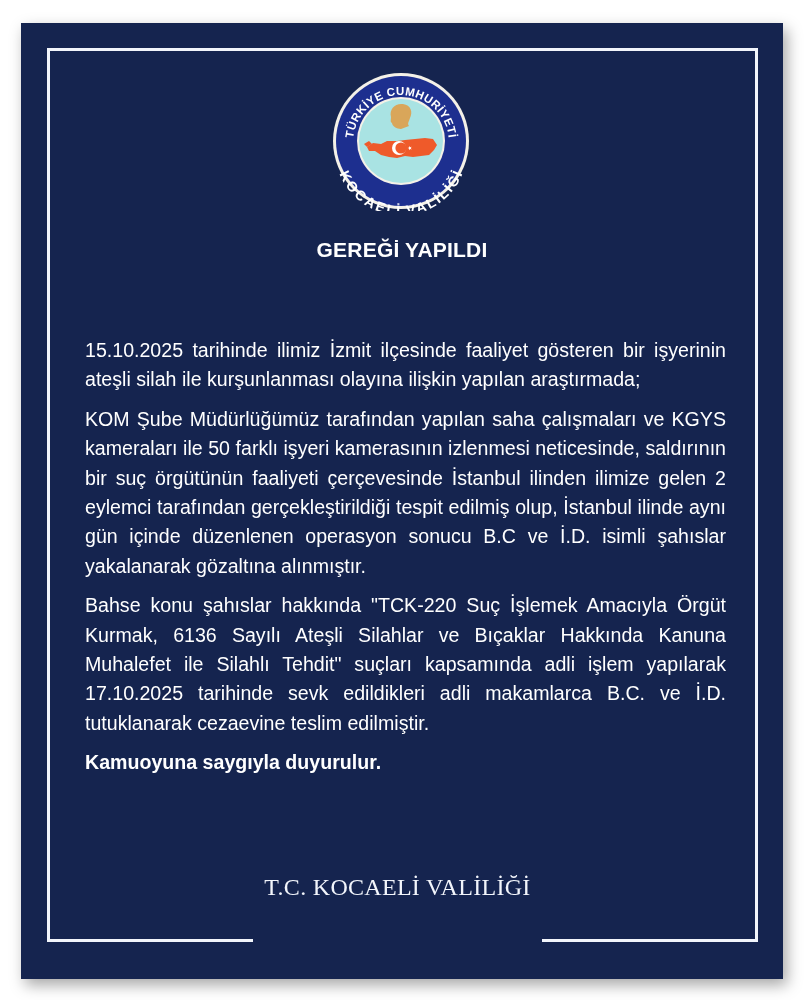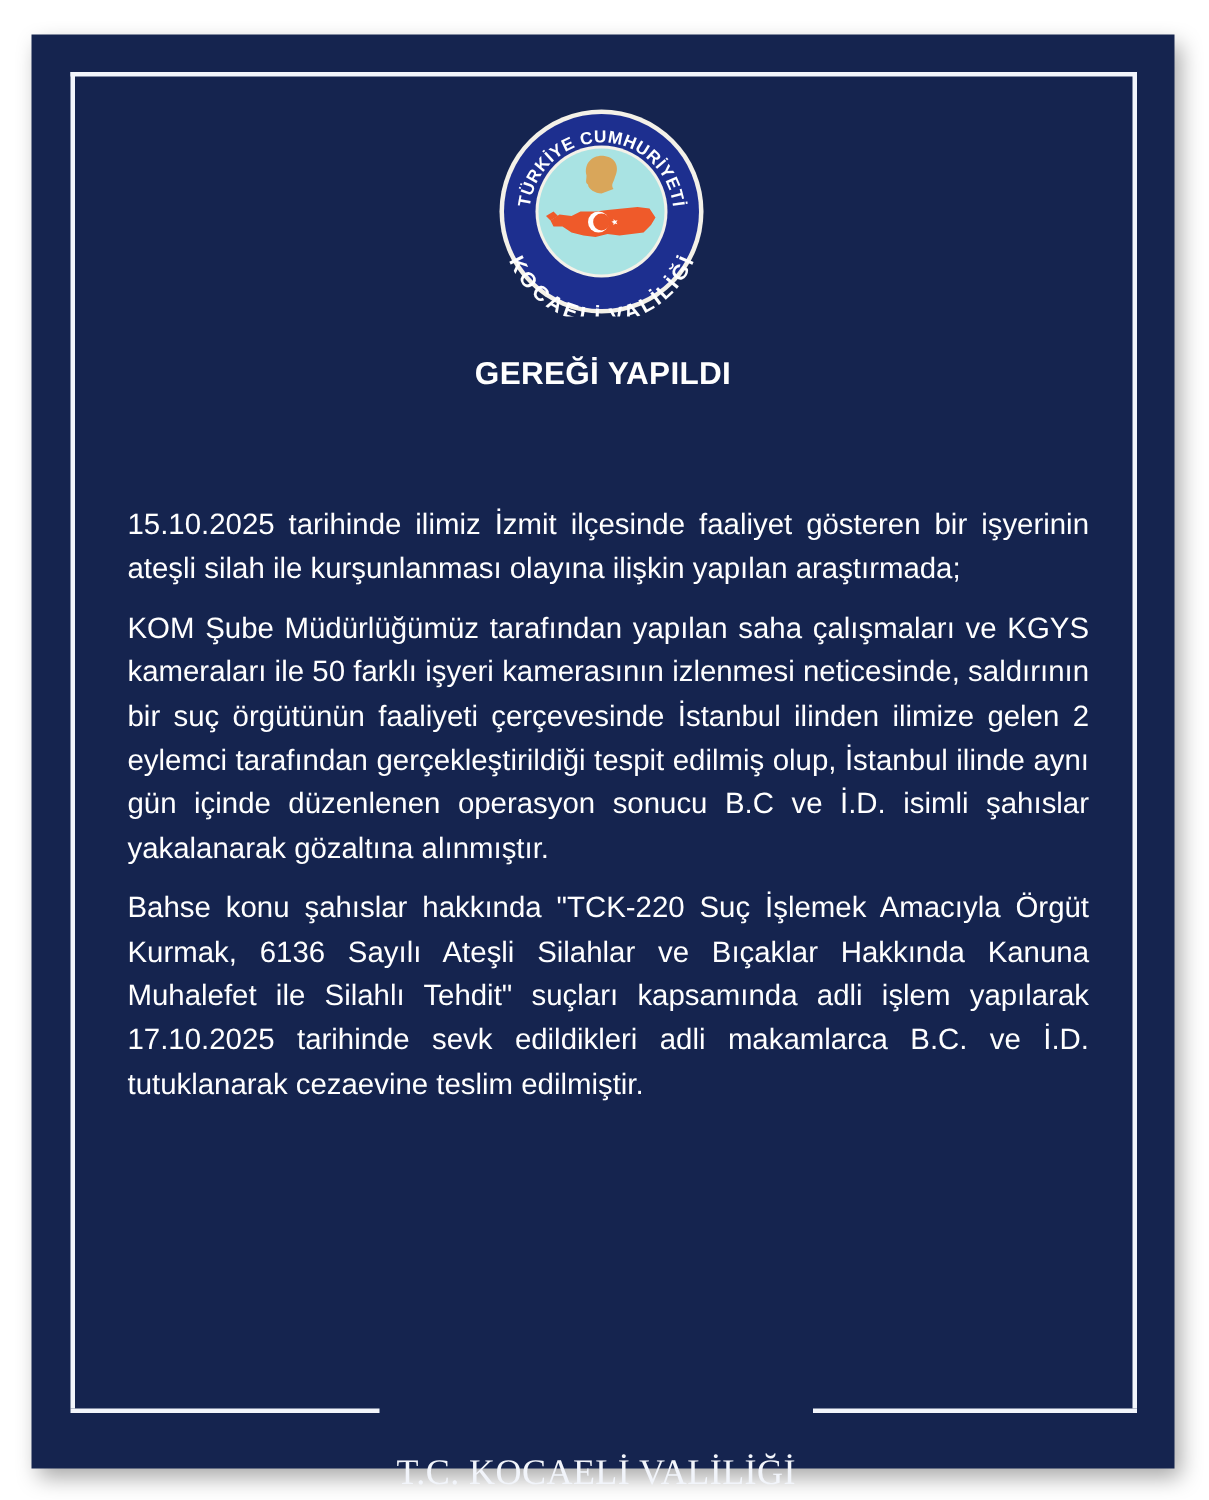--- a/index.html
+++ b/index.html
@@ -27,21 +27,21 @@
     .bottom-line-left, .bottom-line-right {
       position: absolute;
       top: 916px;
       height: 3px;
       background: #f2f5fb;
     }
     .bottom-line-left { left: 26px; width: 206px; }
     .bottom-line-right { left: 521px; width: 216px; }
     .footer-sig {
       position: absolute;
-      top: 944px;
+      top: 849px;
       left: 232px; width: 289px;
       text-align: center;
       color: #f2f5fb;
       font-family: "Liberation Serif", "DejaVu Serif", serif;
       font-size: 24px;
       letter-spacing: 0.3px;
       line-height: 30px;
     }
     .logo {
       position: absolute;
@@ -103,16 +103,17 @@
       <textPath href="#arcBottom" startOffset="50%" text-anchor="middle" dominant-baseline="hanging">KOCAELİ VALİLİĞİ</textPath>
     </text>
   </svg>
 
   <div class="title">GEREĞİ YAPILDI</div>
 
   <div class="body-text">
     <p>15.10.2025 tarihinde ilimiz İzmit ilçesinde faaliyet gösteren bir işyerinin ateşli silah ile kurşunlanması olayına ilişkin yapılan araştırmada;</p>
     <p>KOM Şube Müdürlüğümüz tarafından yapılan saha çalışmaları ve KGYS kameraları ile 50 farklı işyeri kamerasının izlenmesi neticesinde, saldırının bir suç örgütünün faaliyeti çerçevesinde İstanbul ilinden ilimize gelen 2 eylemci tarafından gerçekleştirildiği tespit edilmiş olup, İstanbul ilinde aynı gün içinde düzenlenen operasyon sonucu B.C ve İ.D. isimli şahıslar yakalanarak gözaltına alınmıştır.</p>
     <p>Bahse konu şahıslar hakkında "TCK-220 Suç İşlemek Amacıyla Örgüt Kurmak, 6136 Sayılı Ateşli Silahlar ve Bıçaklar Hakkında Kanuna Muhalefet ile Silahlı Tehdit" suçları kapsamında adli işlem yapılarak 17.10.2025 tarihinde sevk edildikleri adli makamlarca B.C. ve İ.D. tutuklanarak cezaevine teslim edilmiştir.</p>
+    <p class="closing">Kamuoyuna saygıyla duyurulur.</p>
   </div>
 
   <div class="footer-sig">T.C. KOCAELİ VALİLİĞİ</div>
 </div>
 
 </body></html>

